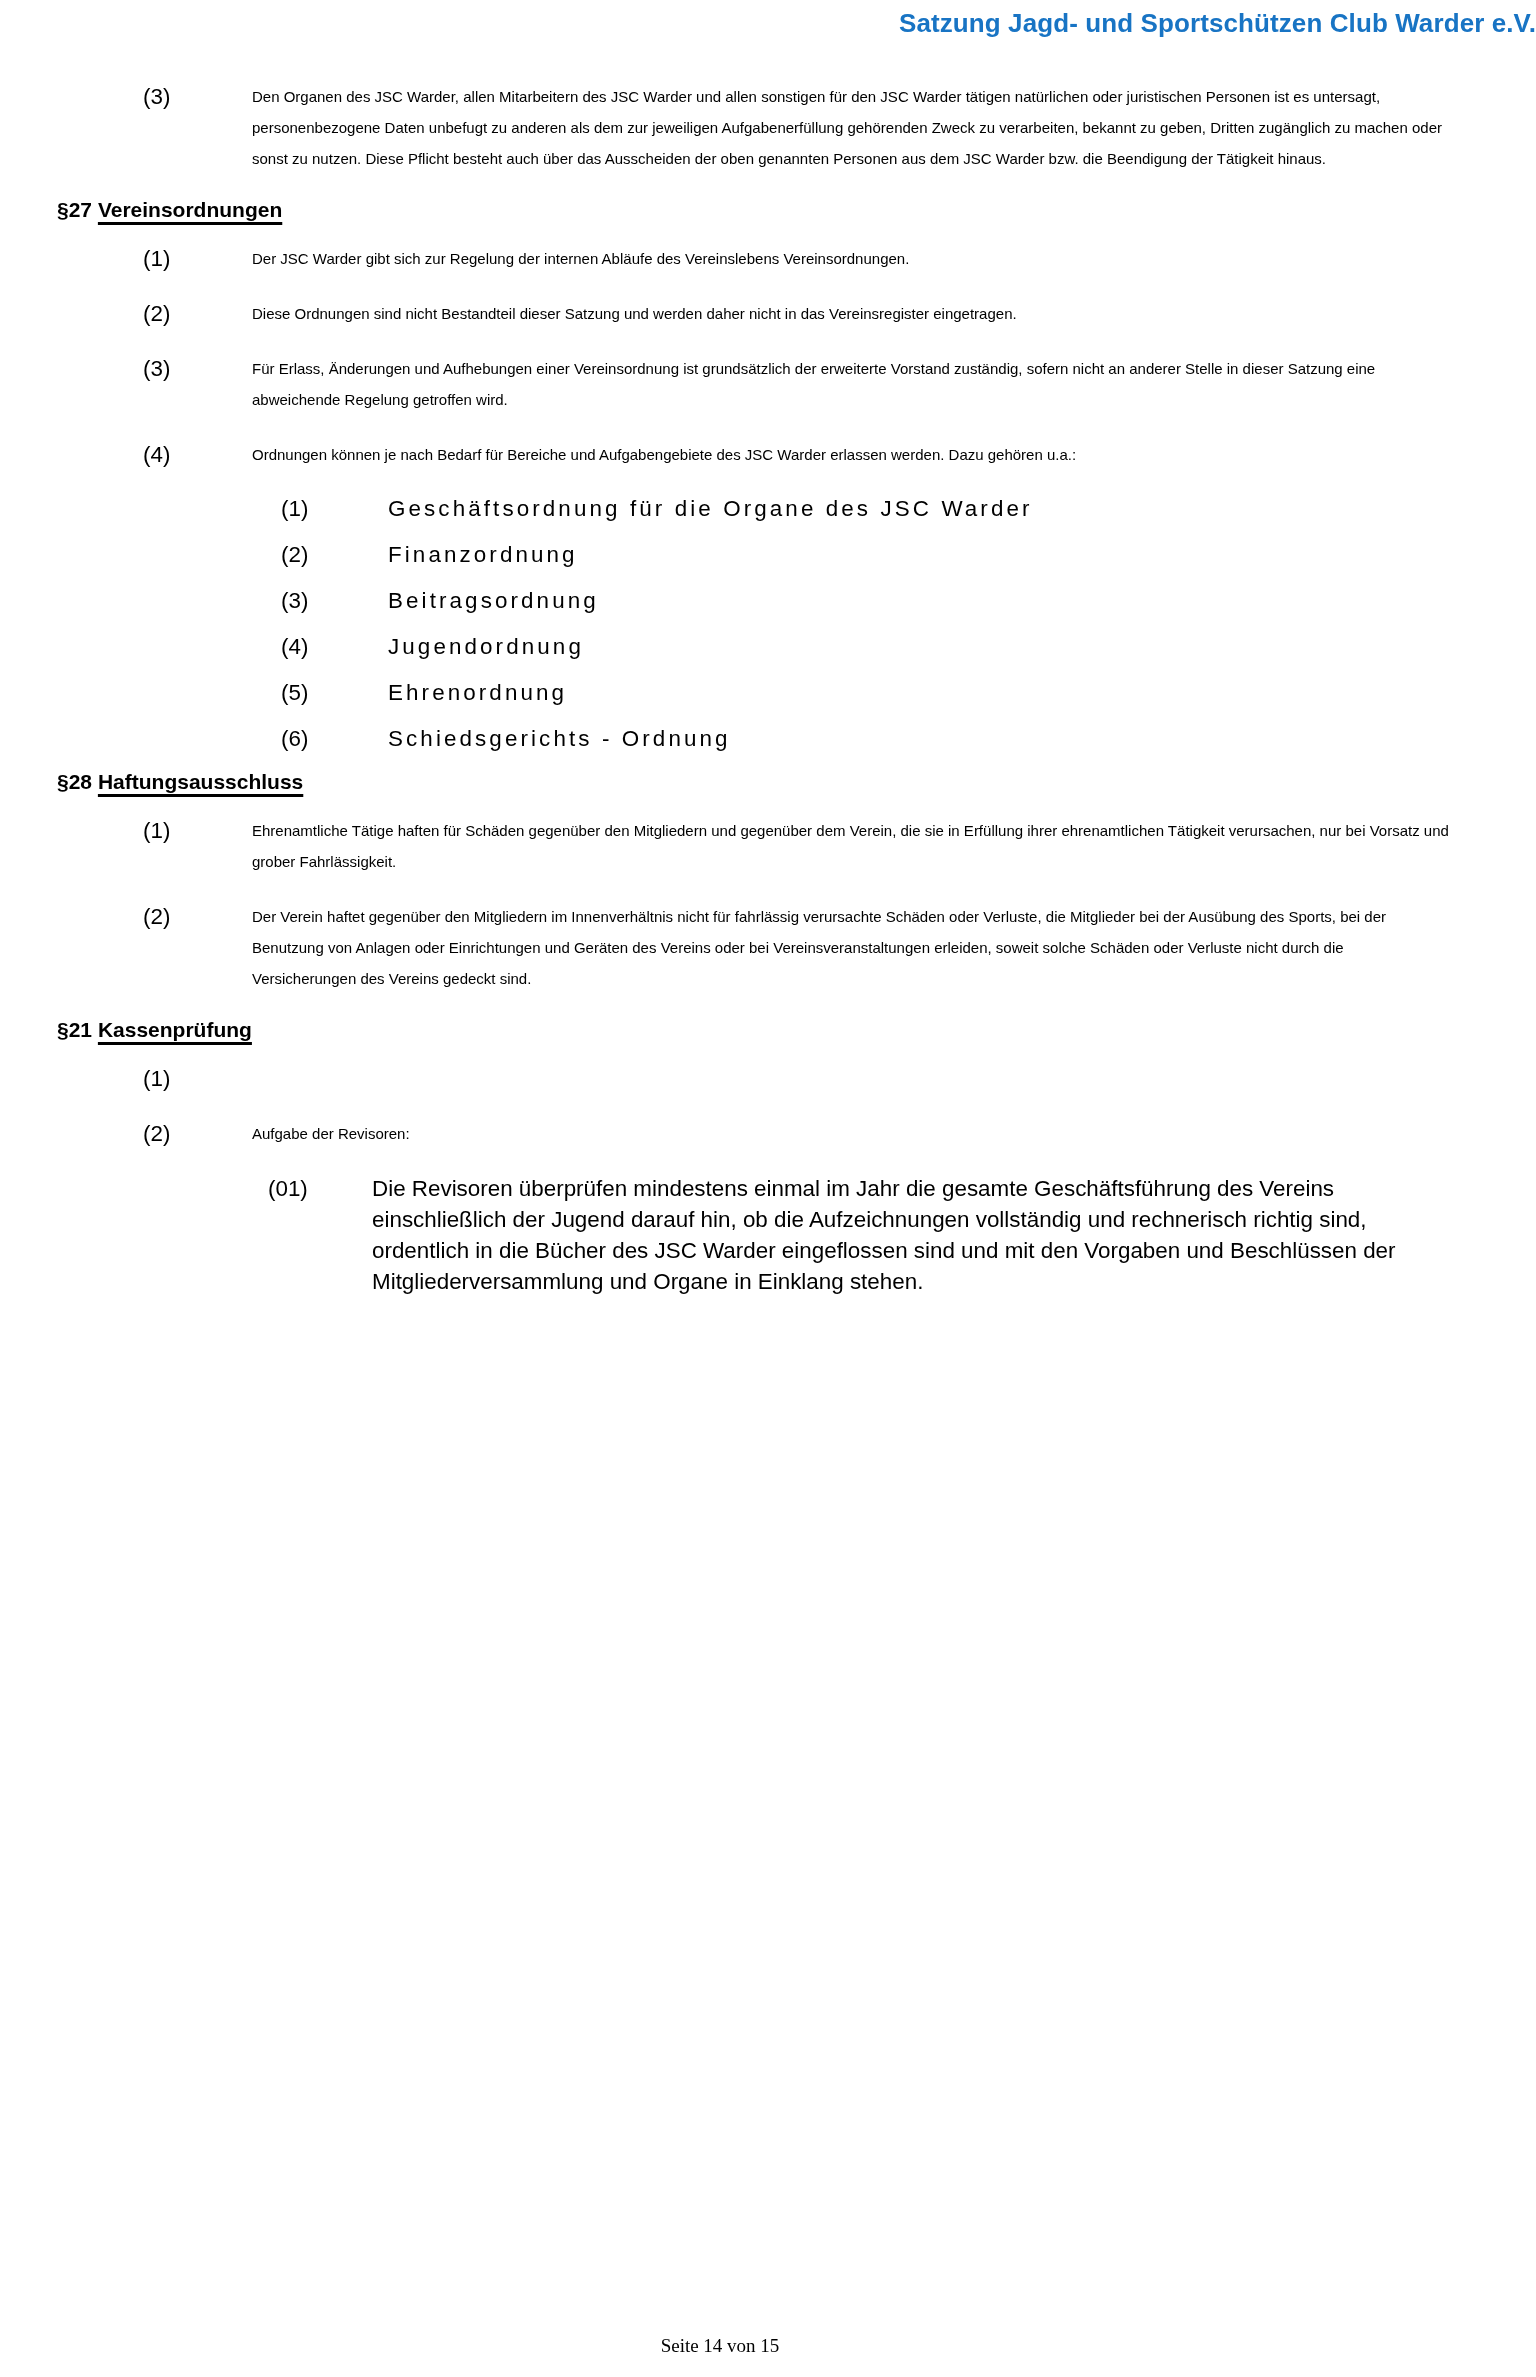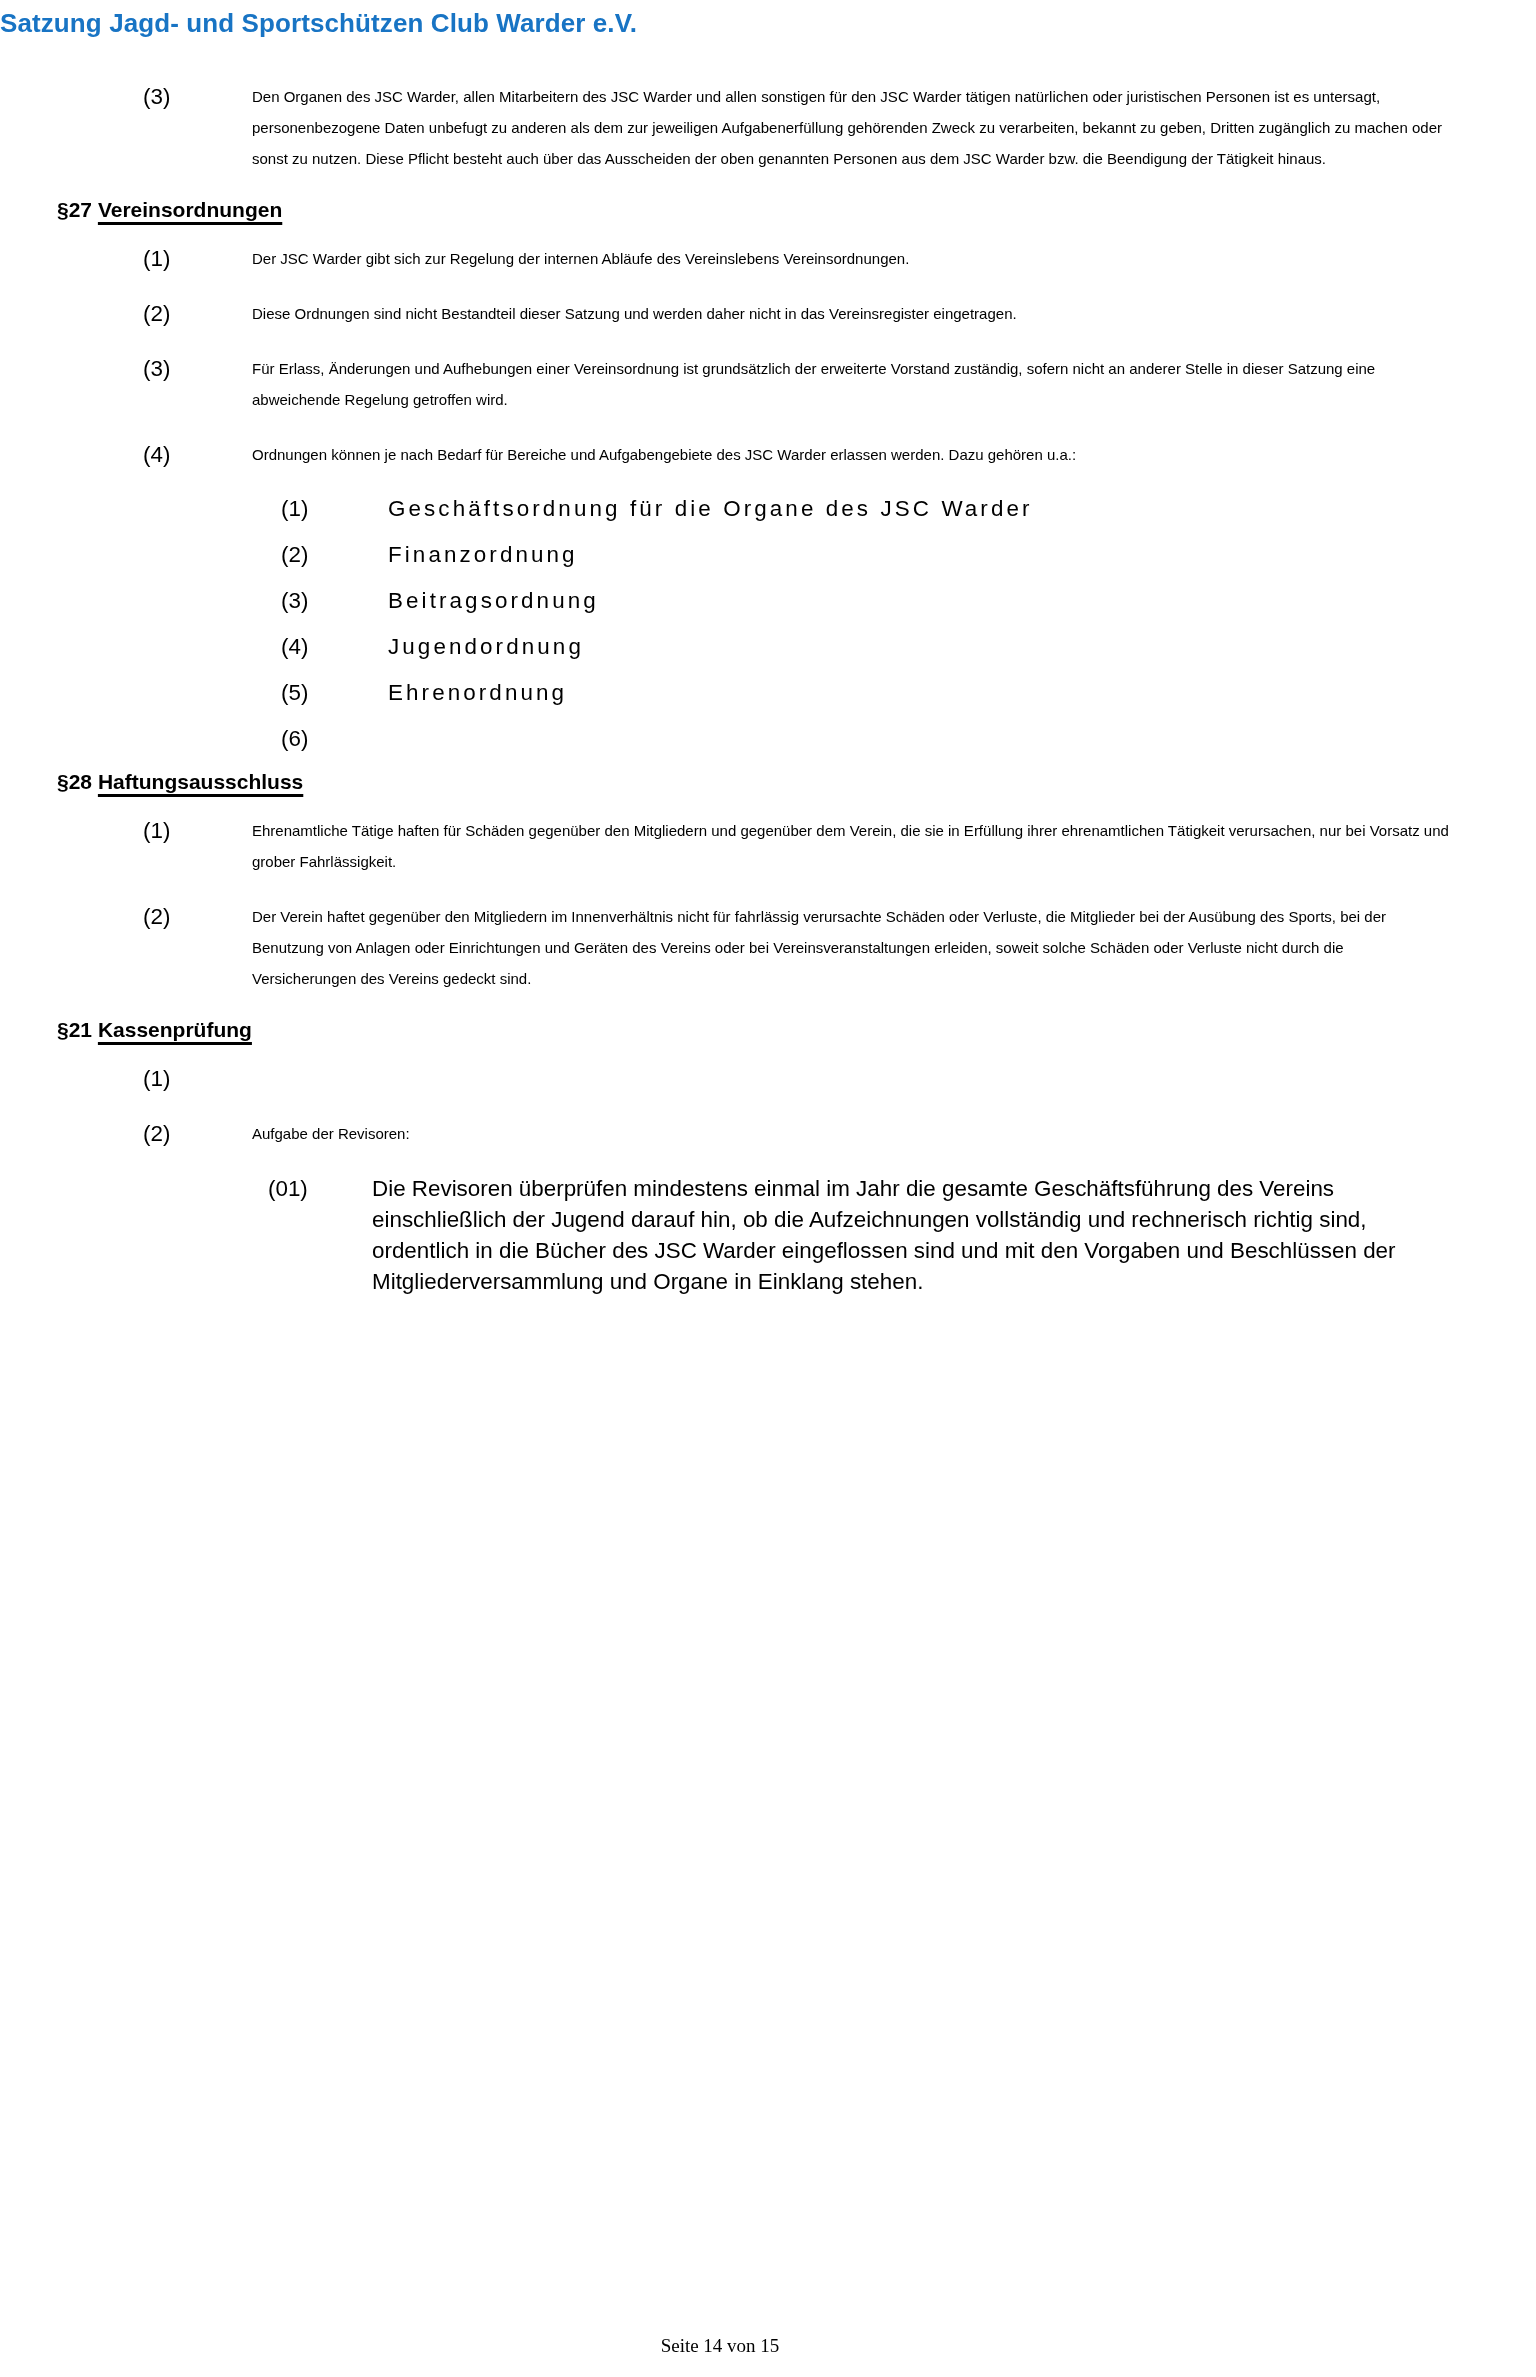--- a/index.html
+++ b/index.html
@@ -22,21 +22,21 @@
     height: 2377px;
     box-sizing: border-box;
   }
 
   
   .doc-title {
     position: absolute;
     top: 9.4px;
     left: 0;
     width: 1536px;
-    text-align: left;
+    text-align: right;
     font-size: 26px;
     font-weight: bold;
     color: #1874c4;
     letter-spacing: 0.1px;
     line-height: 1.1;
   }
 
   
   .content {
     position: absolute;
@@ -186,20 +186,21 @@
       <div class="subitem">
         <span class="marker">(4)</span>
         <span class="body">Jugendordnung</span>
       </div>
       <div class="subitem">
         <span class="marker">(5)</span>
         <span class="body">Ehrenordnung</span>
       </div>
       <div class="subitem">
         <span class="marker">(6)</span>
+        <span class="body">Schiedsgerichts - Ordnung</span>
       </div>
     </div>
 
     <div class="section-heading">
       <span class="sec-num">§28</span><span> </span><span class="sec-title">Haftungsausschluss</span>
     </div>
 
     <div class="para">
       <span class="marker">(1)</span>
       <span class="body">Ehrenamtliche Tätige haften für Schäden gegenüber den Mitgliedern und gegenüber dem Verein, die sie in Erfüllung ihrer ehrenamtlichen Tätigkeit verursachen, nur bei Vorsatz und grober Fahrlässigkeit.</span>

